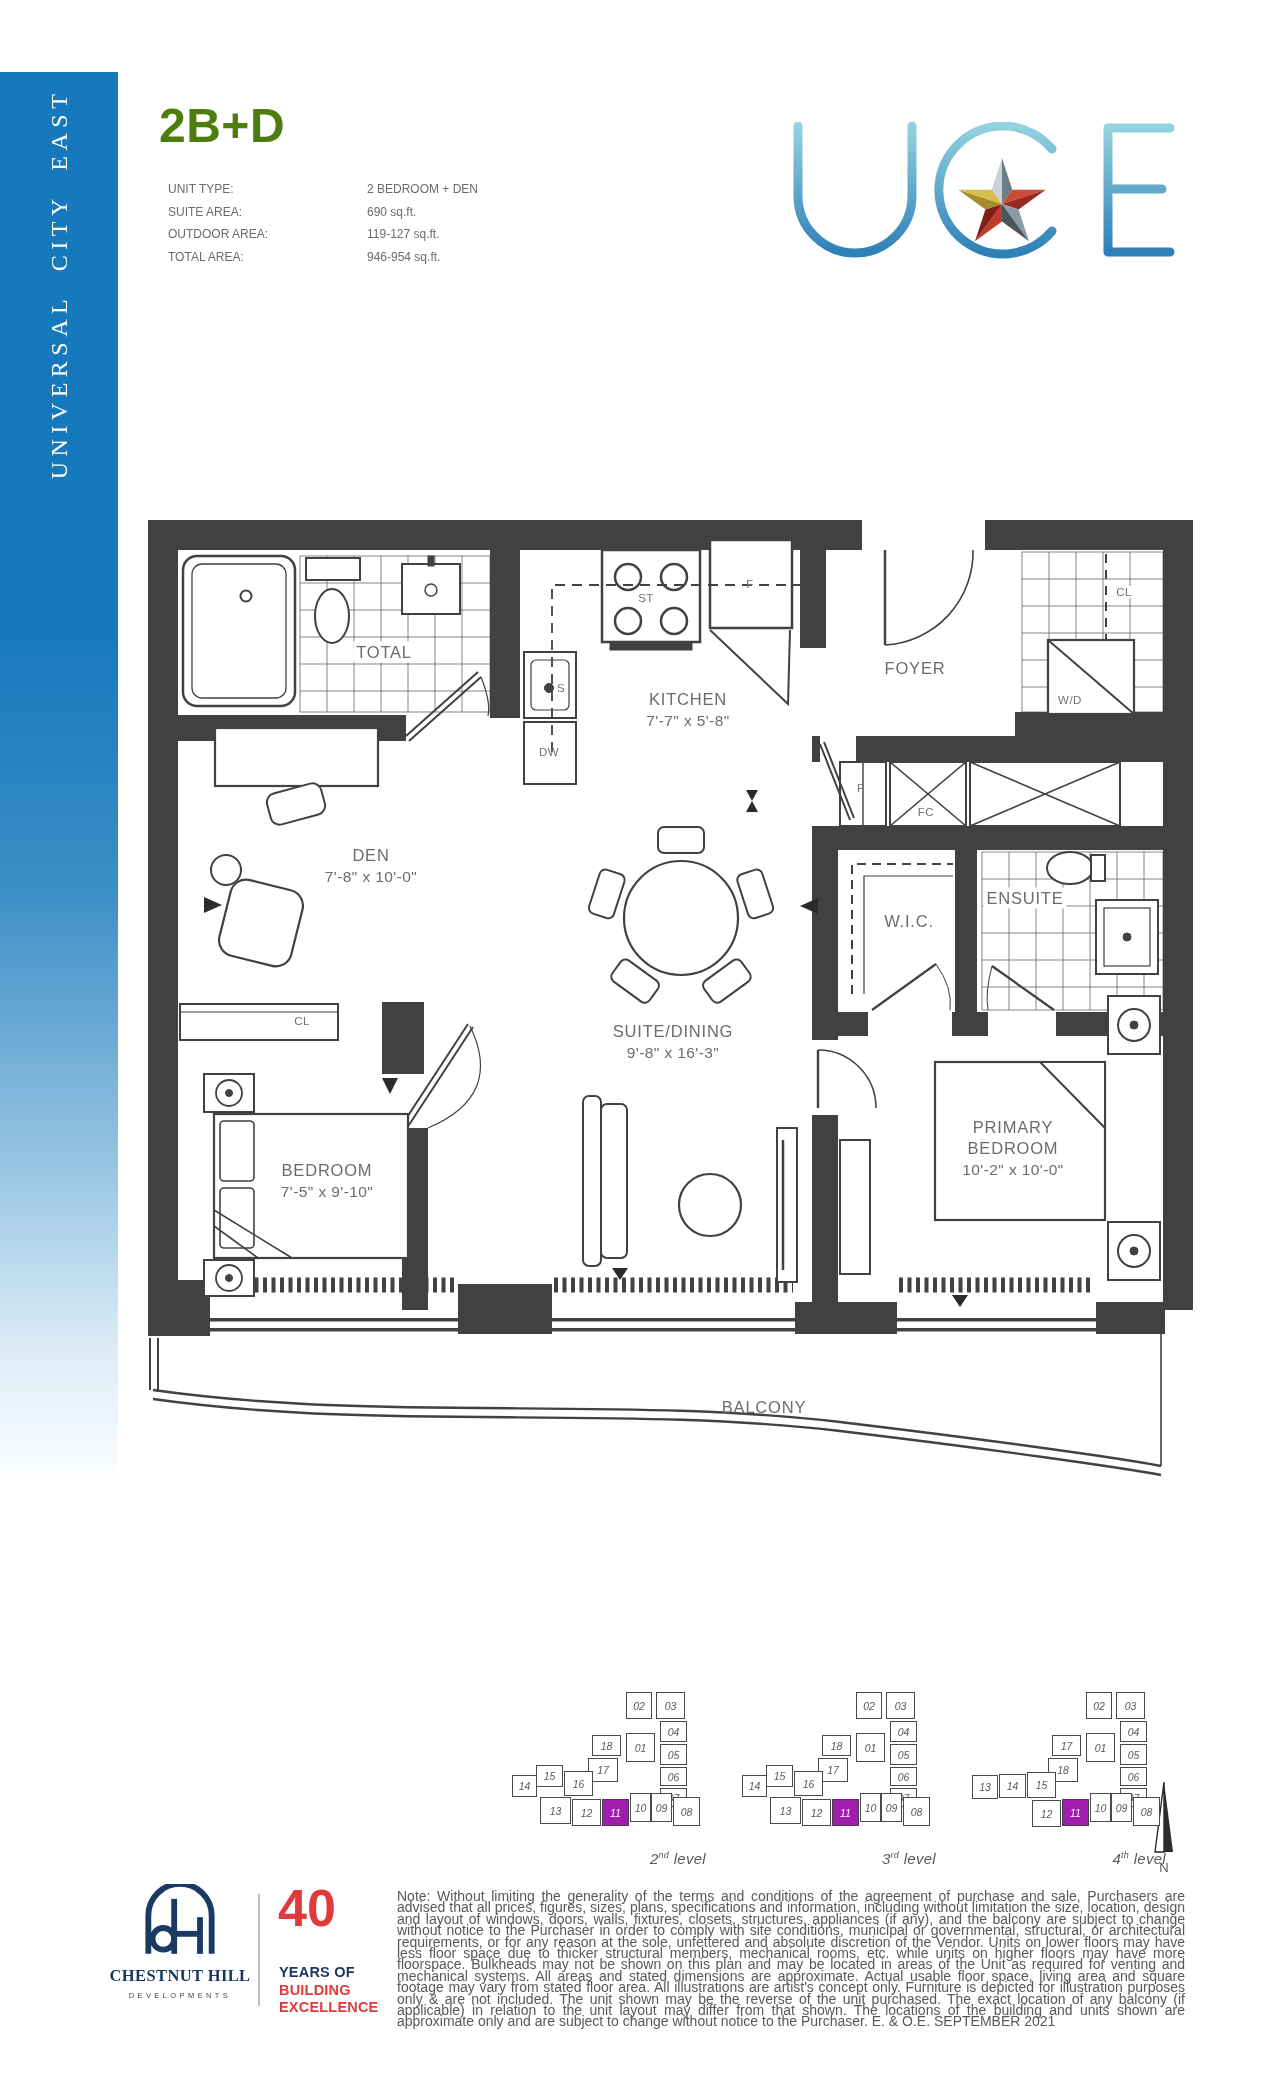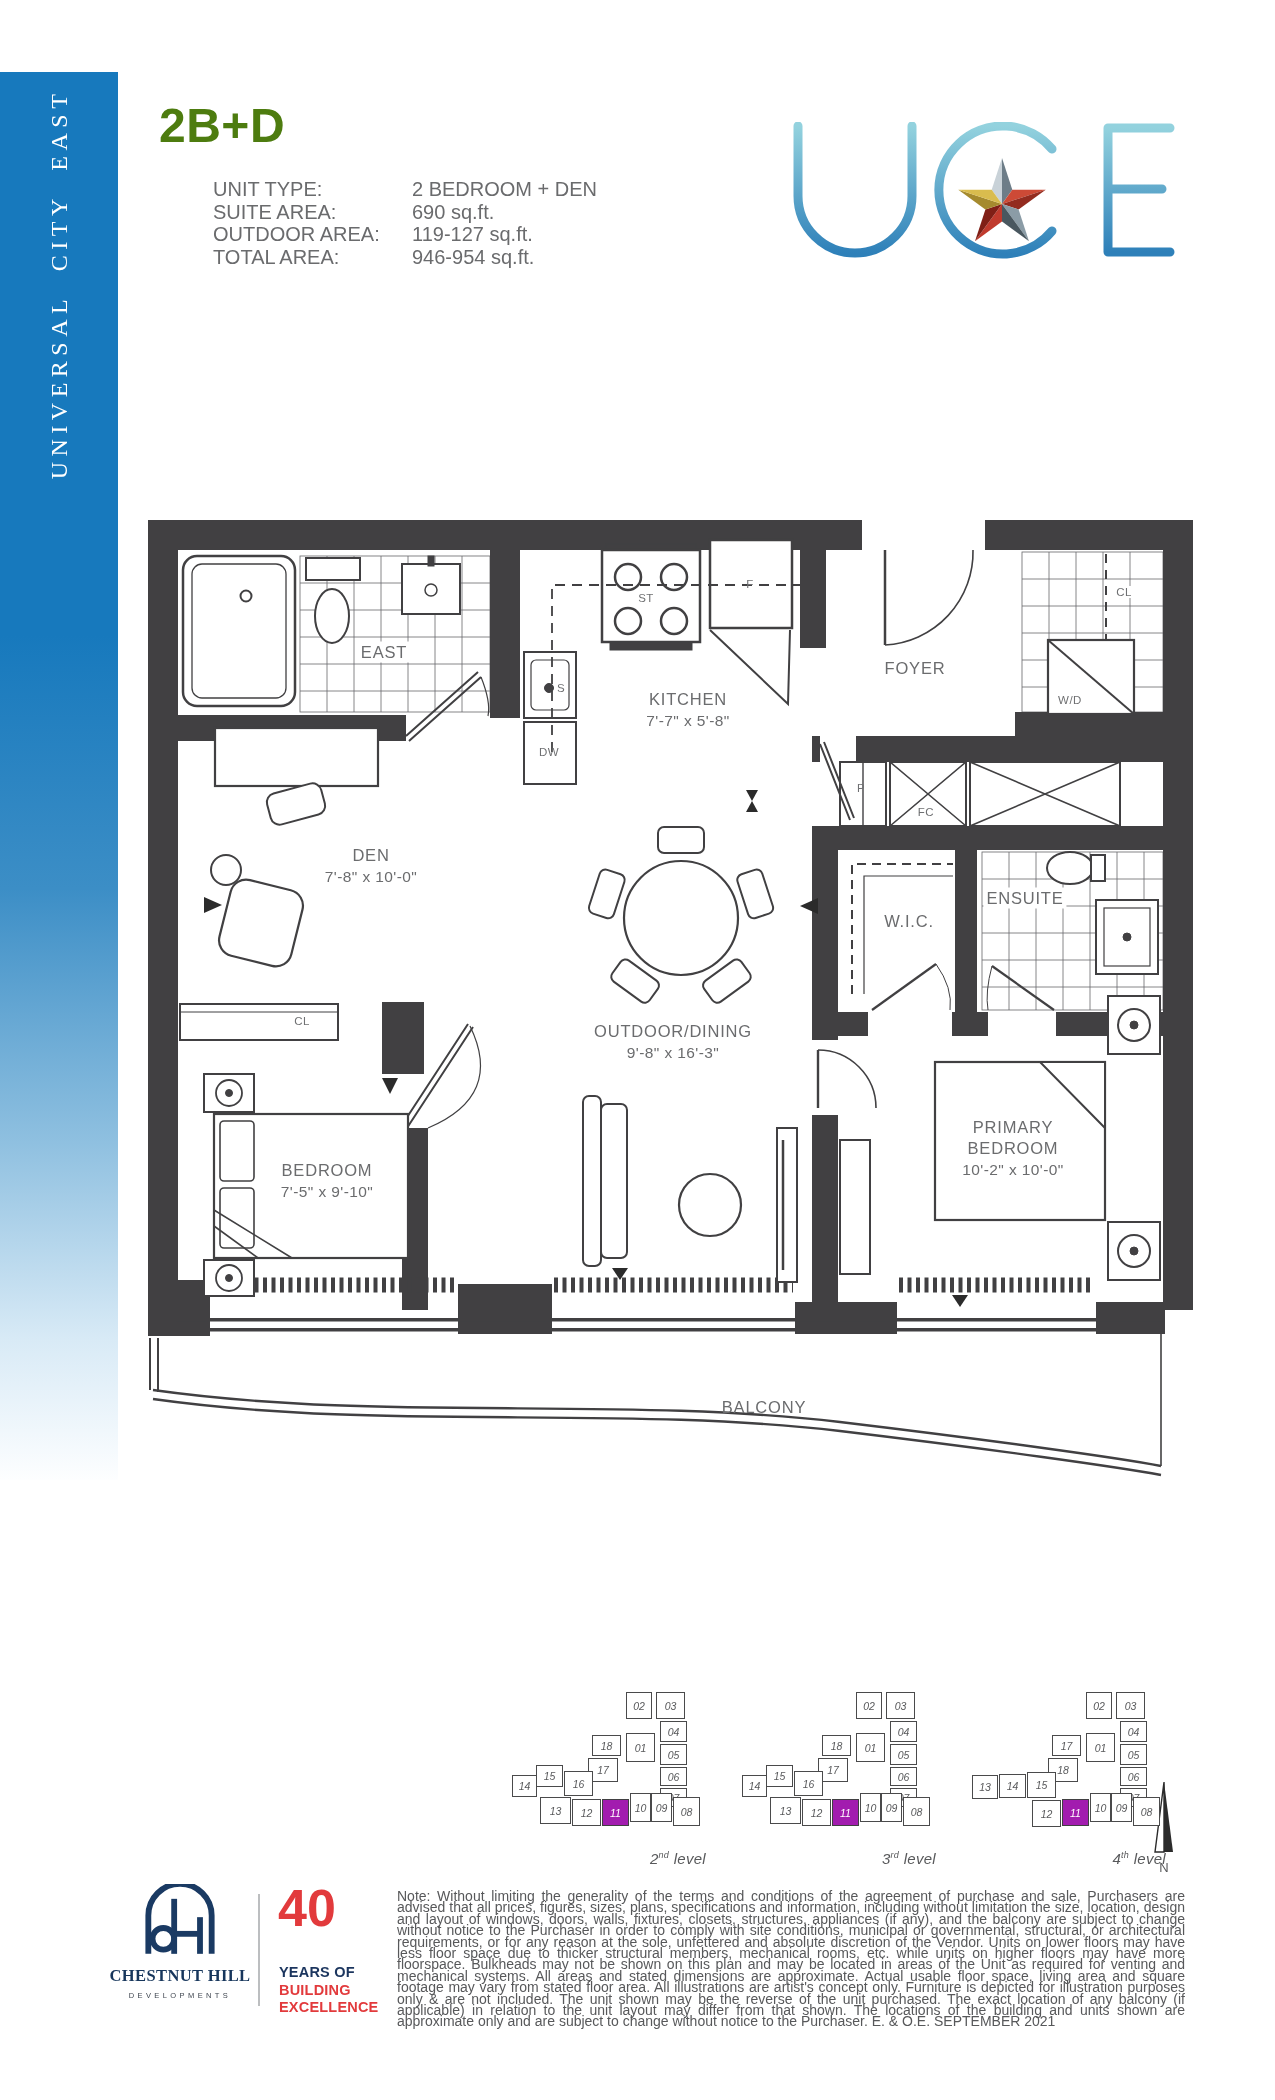--- a/index.html
+++ b/index.html
@@ -6,21 +6,21 @@
   .page{position:relative;width:1275px;height:2100px;background:#fff;overflow:hidden;
         font-family:"Liberation Sans",sans-serif;color:#6a6b6d;}
   
   .sidebar{position:absolute;left:0;top:72px;width:118px;height:1408px;
     background:linear-gradient(180deg,#1779bd 0%,#1779bd 40%,#3c8ec6 58%,#8fc0e0 76%,#d8eaf6 90%,#fdfeff 100%);}
   .sidebar-text{position:absolute;left:50%;top:212px;transform:translate(-50%,-50%) rotate(-90deg);
     font-family:"Liberation Serif",serif;font-size:24px;letter-spacing:5.5px;word-spacing:12px;
     color:#fff;white-space:nowrap;}
   
   .plan-code{position:absolute;left:159px;top:98px;font-size:48px;font-weight:bold;color:#4d7c0f;letter-spacing:.5px;}
-  .specs{position:absolute;left:168px;top:178px;font-size:20px;line-height:22.5px;color:#6a6b6d;margin-left:45px;}
+  .specs{position:absolute;left:168px;top:178px;font-size:12px;line-height:22.5px;color:#6a6b6d;}
   .spec-row{display:flex;}
   .spec-label{width:199px;}
   
   .fp-label{position:absolute;transform:translate(-50%,-50%);text-align:center;color:#6b6c6e;
     font-size:16.5px;letter-spacing:.8px;line-height:21px;white-space:nowrap;}
   .fp-label .dims{font-size:15.5px;letter-spacing:.4px;}
   .fp-label.wrap{white-space:normal;width:132px;}
   .fp-label.bg{background:#fff;padding:0 3px;}
   .fp-fix{position:absolute;transform:translate(-50%,-50%);color:#6f7072;font-size:11.5px;letter-spacing:.5px;}
   .fp-fix.bg{background:#fff;padding:0 2px;}
@@ -266,34 +266,34 @@
       <path d="M150,1338 V1390 M158,1338 V1392" stroke-width="2"></path>
       <path d="M1161,1334 V1466" stroke-width="1.6"></path>
     </g>
 
     <g>
       <path d="M1164,1782 L1155,1852 L1164,1852 Z" fill="#ffffff" stroke="#2b2b2b" stroke-width="1.4"></path>
       <path d="M1164,1782 L1173,1852 L1164,1852 Z" fill="#2b2b2b"></path>
     </g>
   </svg>
 
-  <div class="fp-label bg" style="left:384px;top:652px">EAST</div>
+  <div class="fp-label bg" style="left:384px;top:652px">TOTAL</div>
   <div class="fp-label" style="left:688px;top:710px">
     <div>KITCHEN</div>
     <div class="dims">7'-7" x 5'-8"</div>
   </div>
   <div class="fp-label" style="left:915px;top:668px">FOYER</div>
   <div class="fp-label" style="left:371px;top:866px">
     <div>DEN</div>
     <div class="dims">7'-8" x 10'-0"</div>
   </div>
   <div class="fp-label" style="left:909px;top:921px">W.I.C.</div>
   <div class="fp-label bg" style="left:1025px;top:898px">ENSUITE</div>
   <div class="fp-label" style="left:673px;top:1042px">
-    <div>OUTDOOR/DINING</div>
+    <div>SUITE/DINING</div>
     <div class="dims">9'-8" x 16'-3"</div>
   </div>
   <div class="fp-label" style="left:327px;top:1181px">
     <div>BEDROOM</div>
     <div class="dims">7'-5" x 9'-10"</div>
   </div>
   <div class="fp-label wrap" style="left:1013px;top:1148px">
     <div>PRIMARY BEDROOM</div>
     <div class="dims">10'-2" x 10'-0"</div>
   </div>

